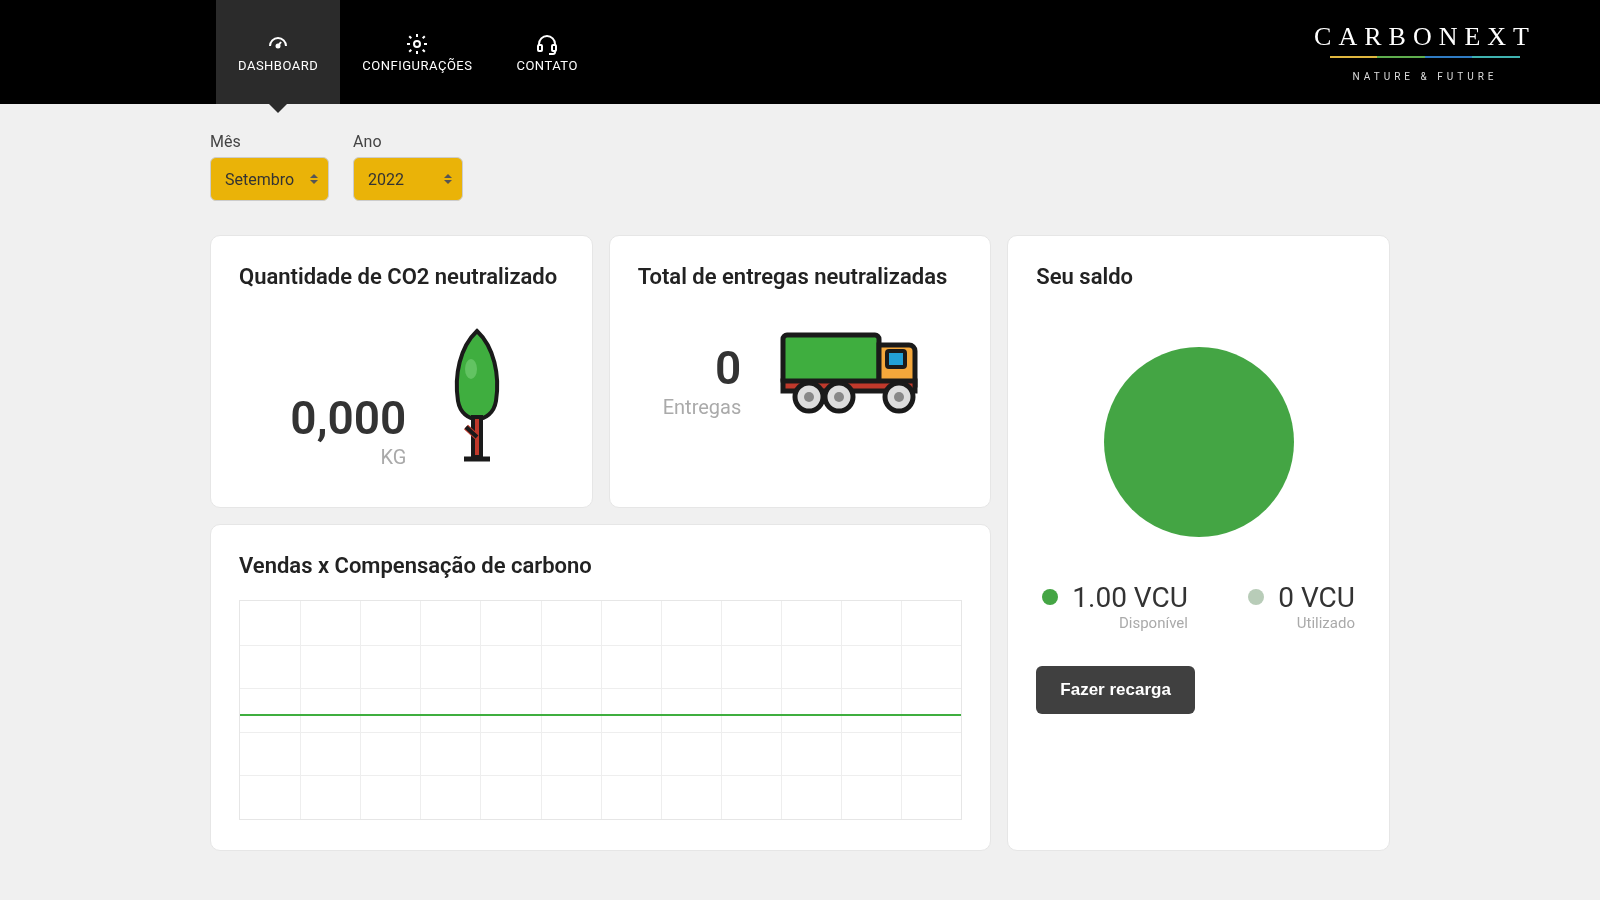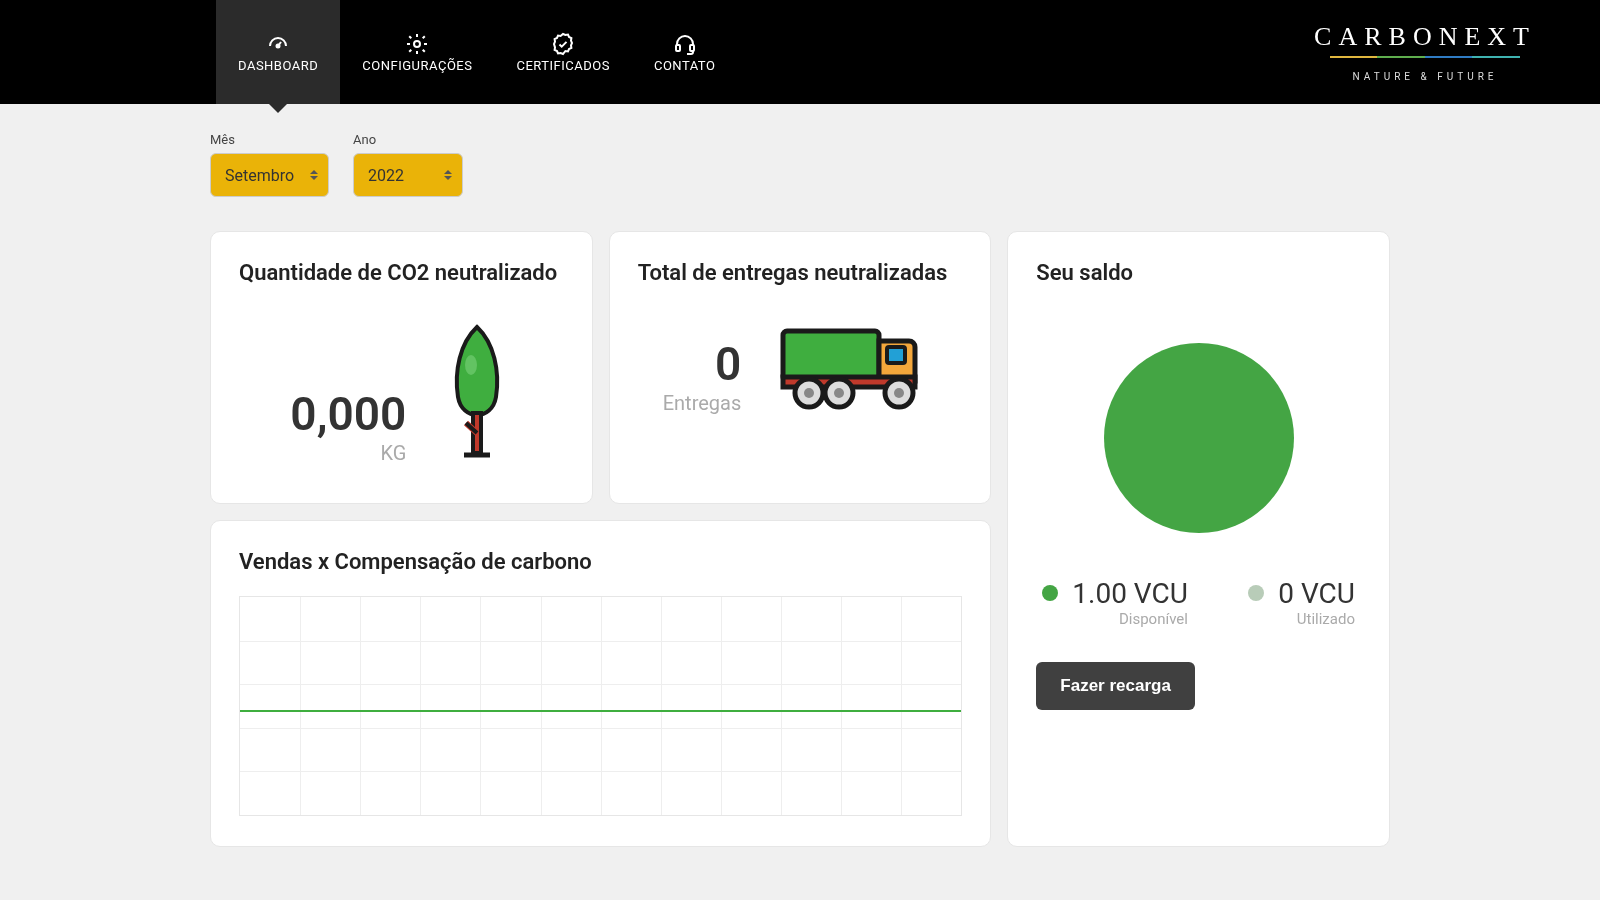--- a/index.html
+++ b/index.html
@@ -20,21 +20,21 @@
   .brand-name { font-family: Georgia, "Times New Roman", serif; font-size: 26px; letter-spacing: 7px; font-weight: 500; }
   .brand-line { width: 190px; height: 2px; margin-top: 4px;
     background: linear-gradient(90deg,#e0b73f 0 25%,#5fae4e 25% 50%,#2f7bc3 50% 75%,#3fb3b0 75% 100%); }
   .brand-tag { font-size: 10px; letter-spacing: 4px; margin-top: 13px; color:#ddd; }
 
   
   .page { max-width: 1180px; margin: 0 auto; padding: 28px 0 40px; }
 
   .filters { display:flex; gap: 24px; margin-bottom: 34px; }
   .filter { display:flex; flex-direction:column; gap:6px; }
-  .filter label { font-size:13px; color:#444; }
+  .filter label { font-size:16px; color:#444; }
   .select {
     border:1px solid #ccc; border-radius:6px; background:#eab308; height:44px; padding:0 34px 0 14px;
     font-size:16px; color:#333; display:flex; align-items:center; position:relative; min-width:110px; cursor:pointer;
   }
   .select .chev { position:absolute; right:10px; top:50%; transform:translateY(-50%); display:flex; flex-direction:column; gap:2px;}
   .select .chev::before, .select .chev::after{ content:""; width:0;height:0;border-left:4px solid transparent;border-right:4px solid transparent;}
   .select .chev::before{border-bottom:4px solid #555;}
   .select .chev::after{border-top:4px solid #555;}
 
   .grid { display:grid; grid-template-columns: 1fr 1fr 1fr; gap: 16px; }
@@ -87,29 +87,20 @@
     <div class="nav-item">
       <span class="nav-icon">
         <svg viewBox="0 0 24 24">
             <circle cx="12" cy="12" r="3"></circle>
             <path d="M12 2v3M12 19v3M4.2 4.2l2.1 2.1M17.7 17.7l2.1 2.1M2 12h3M19 12h3M4.2 19.8l2.1-2.1M17.7 6.3l2.1-2.1"></path>
           </svg>
       </span>
       <span>CONFIGURAÇÕES</span>
     </div>
 
-    <div class="nav-item">
-      <span class="nav-icon">
-        <svg viewBox="0 0 24 24">
-            <path d="M12 2l2.4 1 2.6-.4 1 2.4 2.4 1-.4 2.6 1 2.4-1 2.4.4 2.6-2.4 1-1 2.4-2.6-.4L12 22l-2.4-1-2.6.4-1-2.4-2.4-1 .4-2.6L3 12l1-2.4L3.6 7l2.4-1 1-2.4 2.6.4L12 2z"></path>
-            <path d="M8.5 12.5l2.2 2.2 4.8-4.8"></path>
-          </svg>
-      </span>
-      <span>CERTIFICADOS</span>
-    </div>
 
     <div class="nav-item">
       <span class="nav-icon">
         <svg viewBox="0 0 24 24">
             <path d="M4 13v-1a8 8 0 0 1 16 0v1"></path>
             <rect x="3" y="13" width="4" height="6" rx="1"></rect>
             <rect x="17" y="13" width="4" height="6" rx="1"></rect>
             <path d="M20 19v1a2 2 0 0 1-2 2h-4"></path>
           </svg>
       </span>

